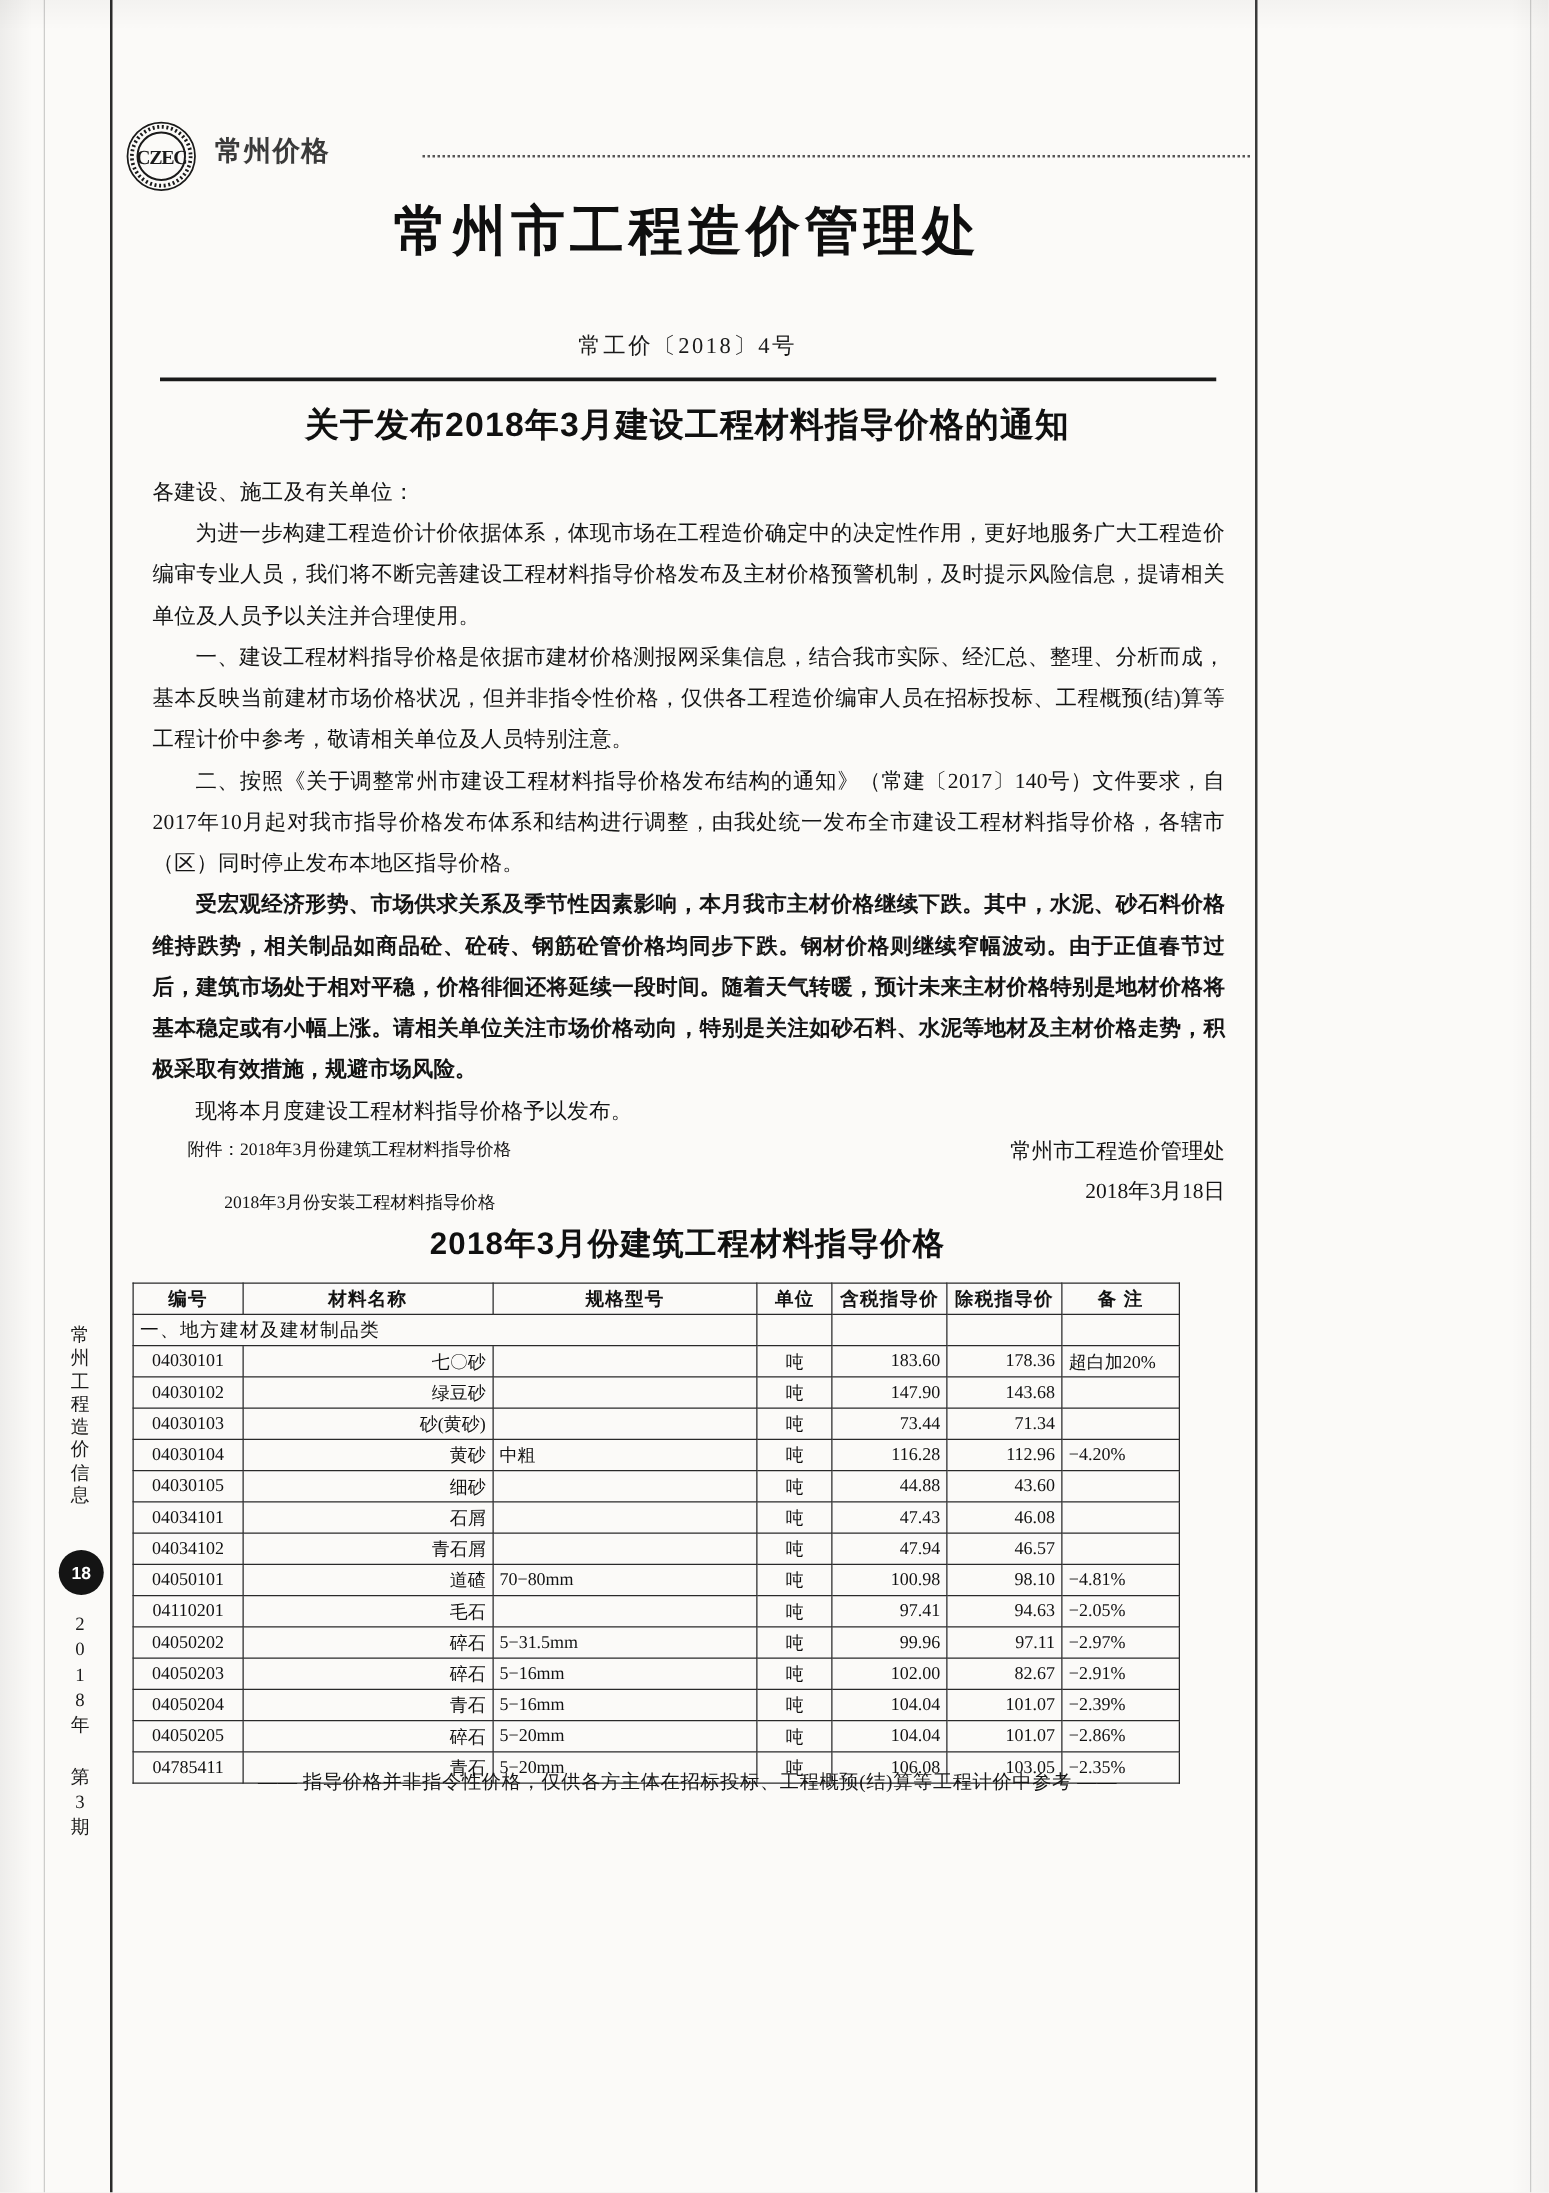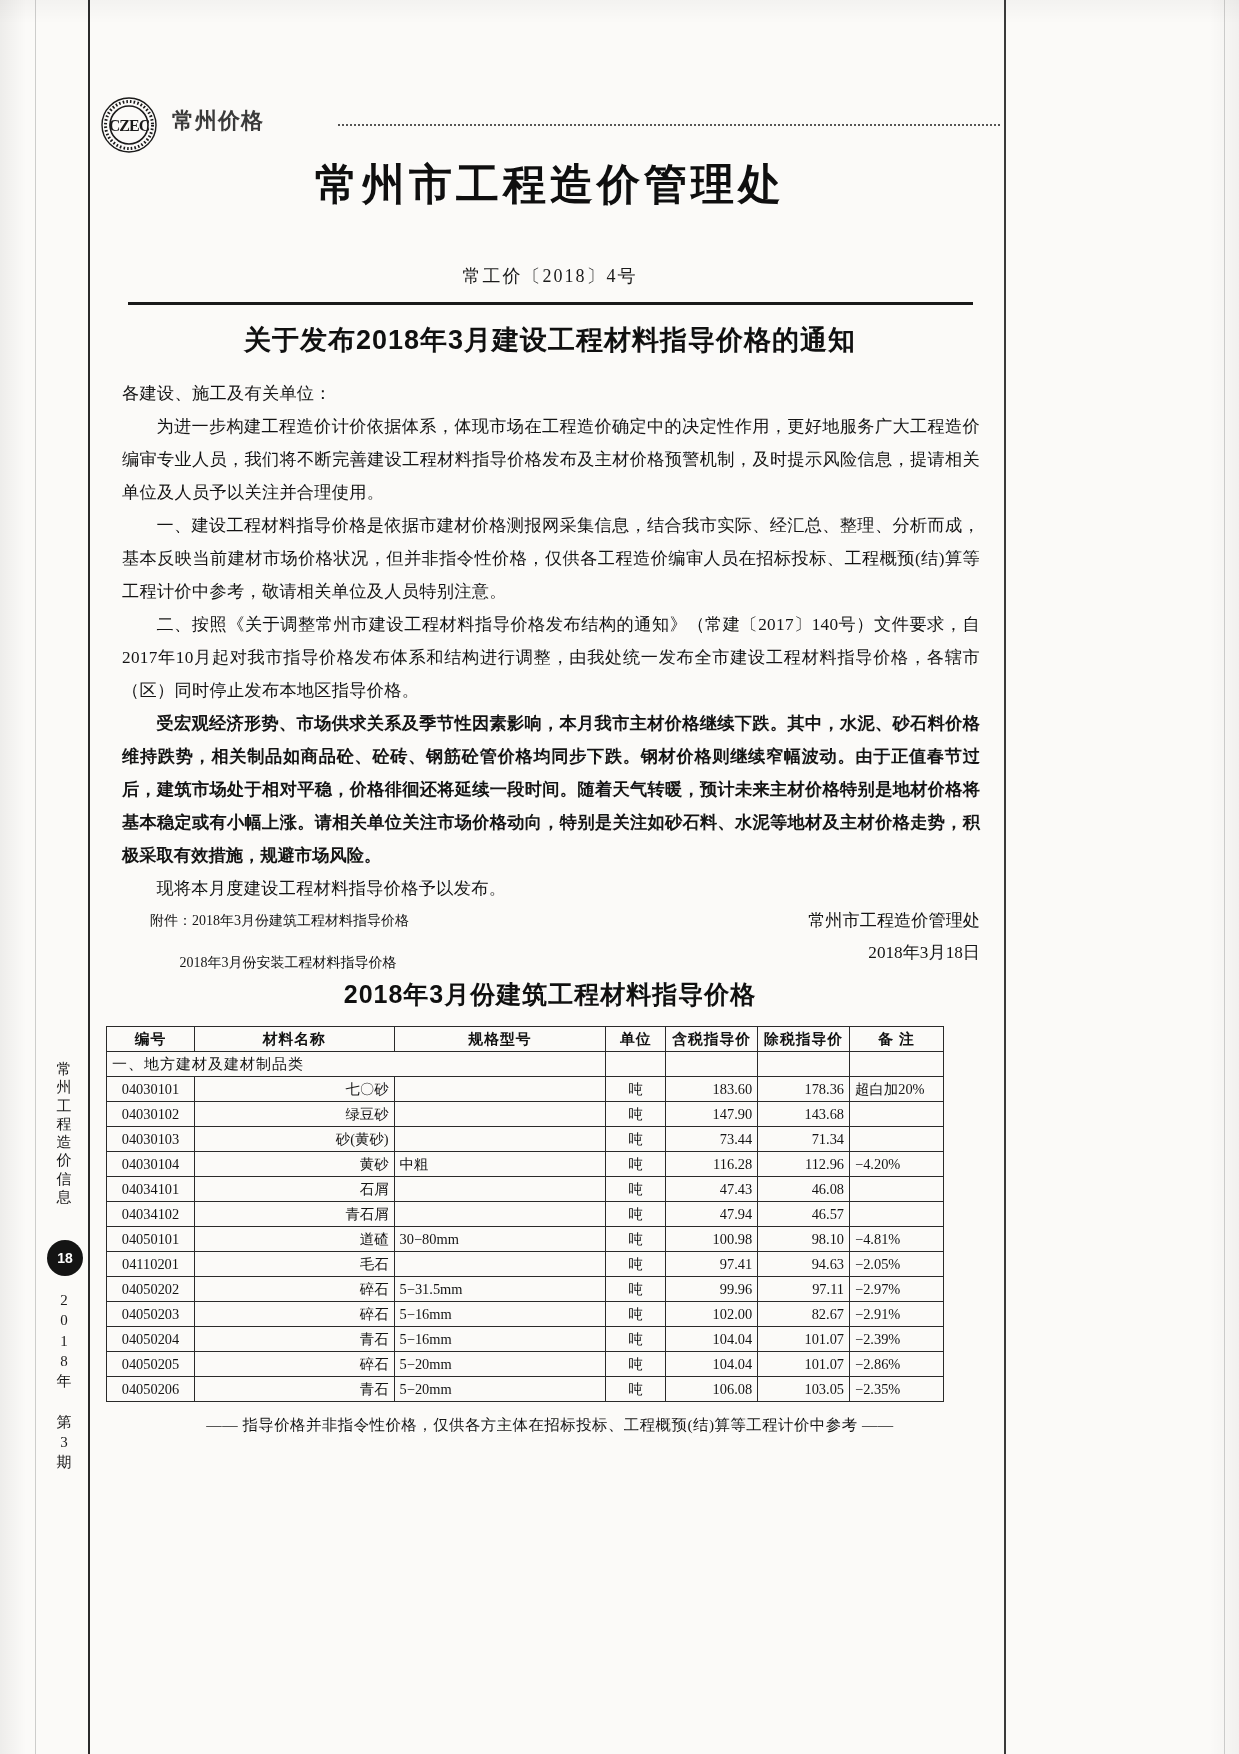--- a/index.html
+++ b/index.html
@@ -402,41 +402,50 @@
         <tr>
           <td class="c-code">04030104</td>
           <td class="c-name">黄砂</td>
           <td class="c-spec">中粗</td>
           <td class="c-unit">吨</td>
           <td class="c-pricei">116.28</td>
           <td class="c-pricee">112.96</td>
           <td class="c-note">−4.20%</td>
         </tr>
         <tr>
+          <td class="c-code">04030105</td>
+          <td class="c-name">细砂</td>
+          <td class="c-spec">&nbsp;</td>
+          <td class="c-unit">吨</td>
+          <td class="c-pricei">44.88</td>
+          <td class="c-pricee">43.60</td>
+          <td class="c-note">&nbsp;</td>
+        </tr>
+        <tr>
           <td class="c-code">04034101</td>
           <td class="c-name">石屑</td>
           <td class="c-spec">&nbsp;</td>
           <td class="c-unit">吨</td>
           <td class="c-pricei">47.43</td>
           <td class="c-pricee">46.08</td>
           <td class="c-note">&nbsp;</td>
         </tr>
         <tr>
           <td class="c-code">04034102</td>
           <td class="c-name">青石屑</td>
           <td class="c-spec">&nbsp;</td>
           <td class="c-unit">吨</td>
           <td class="c-pricei">47.94</td>
           <td class="c-pricee">46.57</td>
           <td class="c-note">&nbsp;</td>
         </tr>
         <tr>
           <td class="c-code">04050101</td>
           <td class="c-name">道碴</td>
-          <td class="c-spec">30−80mm</td>
+          <td class="c-spec">70−80mm</td>
           <td class="c-unit">吨</td>
           <td class="c-pricei">100.98</td>
           <td class="c-pricee">98.10</td>
           <td class="c-note">−4.81%</td>
         </tr>
         <tr>
           <td class="c-code">04110201</td>
           <td class="c-name">毛石</td>
           <td class="c-spec">&nbsp;</td>
           <td class="c-unit">吨</td>
@@ -474,21 +483,21 @@
         <tr>
           <td class="c-code">04050205</td>
           <td class="c-name">碎石</td>
           <td class="c-spec">5−20mm</td>
           <td class="c-unit">吨</td>
           <td class="c-pricei">104.04</td>
           <td class="c-pricee">101.07</td>
           <td class="c-note">−2.86%</td>
         </tr>
         <tr>
-          <td class="c-code">04050206</td>
+          <td class="c-code">04785411</td>
           <td class="c-name">青石</td>
           <td class="c-spec">5−20mm</td>
           <td class="c-unit">吨</td>
           <td class="c-pricei">106.08</td>
           <td class="c-pricee">103.05</td>
           <td class="c-note">−2.35%</td>
         </tr>
       </tbody>
   </table>
 

